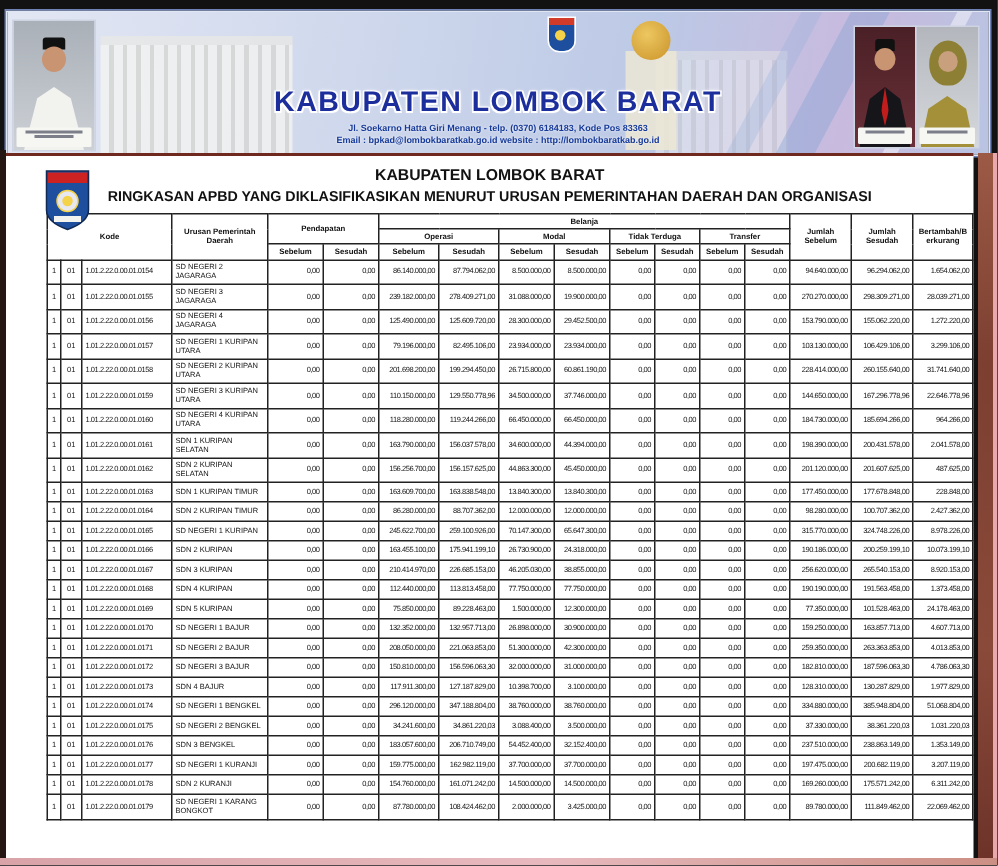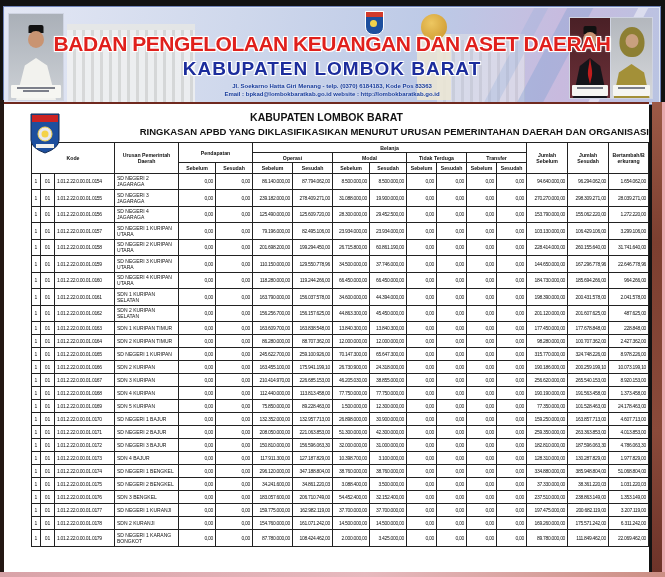--- a/index.html
+++ b/index.html
@@ -52,21 +52,21 @@
   .label-strip{position:absolute;left:2px;right:2px;bottom:2px;height:11px;background:#f6f6f2;border-radius:1px;padding:1px 2px;}
   .label-strip .faux{height:2px;background:#7c7f8a;margin:1px auto;}
   .faux.f1{width:82%;} .faux.f2{width:58%;}
   .photo-man .label-strip,.photo-woman .label-strip{height:9px;}
   
   .doc{position:absolute;left:4px;top:102px;width:645px;height:470px;background:#ffffff;
        border-top:2px solid #70291f;}
   .doc-logo{position:absolute;left:26px;top:9px;width:30px;height:41px;}
   .doc-titles{text-align:center;padding-top:7px;color:#111;}
   .doc-t1{font-size:10.5px;font-weight:bold;}
-  .doc-t2{font-size:9.5px;font-weight:bold;margin-top:3px;text-align:right;}
+  .doc-t2{font-size:9.5px;font-weight:bold;margin-top:3px;}
   .doc-t3{font-size:9.5px;font-weight:bold;margin-top:3px;}
   
   table.apbd{border-collapse:collapse;table-layout:fixed;width:617px;margin:5px 0 0 27px;
              font-size:5px;color:#111;}
   table.apbd th,table.apbd td{border:1px solid #222;padding:1.5px 2px;overflow:hidden;}
   table.apbd th{font-weight:bold;text-align:center;font-size:5.2px;line-height:1.2;}
   td.num{text-align:right;letter-spacing:-0.3px;white-space:nowrap;font-size:5px;}
   td.txt{text-align:left;font-size:5px;line-height:1.25;}
   td.ctr{text-align:center;font-size:5px;}
   td.code{text-align:left;letter-spacing:-0.3px;white-space:nowrap;font-size:5px;}
@@ -117,21 +117,20 @@
 
     <div class="photo photo-woman">
       <div class="hijab"></div>
       <div class="head"></div>
       <div class="body-shape"></div>
       <div class="label-strip">
         <div class="faux f1"></div>
       </div>
     </div>
 
-    <div class="banner-title">BADAN PENGELOLAAN KEUANGAN DAN ASET DAERAH</div>
     <div class="banner-sub">KABUPATEN LOMBOK BARAT</div>
     <div class="banner-addr">
       <div>Jl. Soekarno Hatta Giri Menang - telp. (0370) 6184183, Kode Pos 83363</div>
       <div>Email : bpkad@lombokbaratkab.go.id   website : http://lombokbaratkab.go.id</div>
     </div>
   </div>
 
   <div class="doc">
     <svg class="doc-logo" viewBox="0 0 30 41">
       <path d="M1 1 h28 v26 q0 8 -14 13 q-14 -5 -14 -13 Z" fill="#1d4f9e" stroke="#102a55" stroke-width="1"></path>

